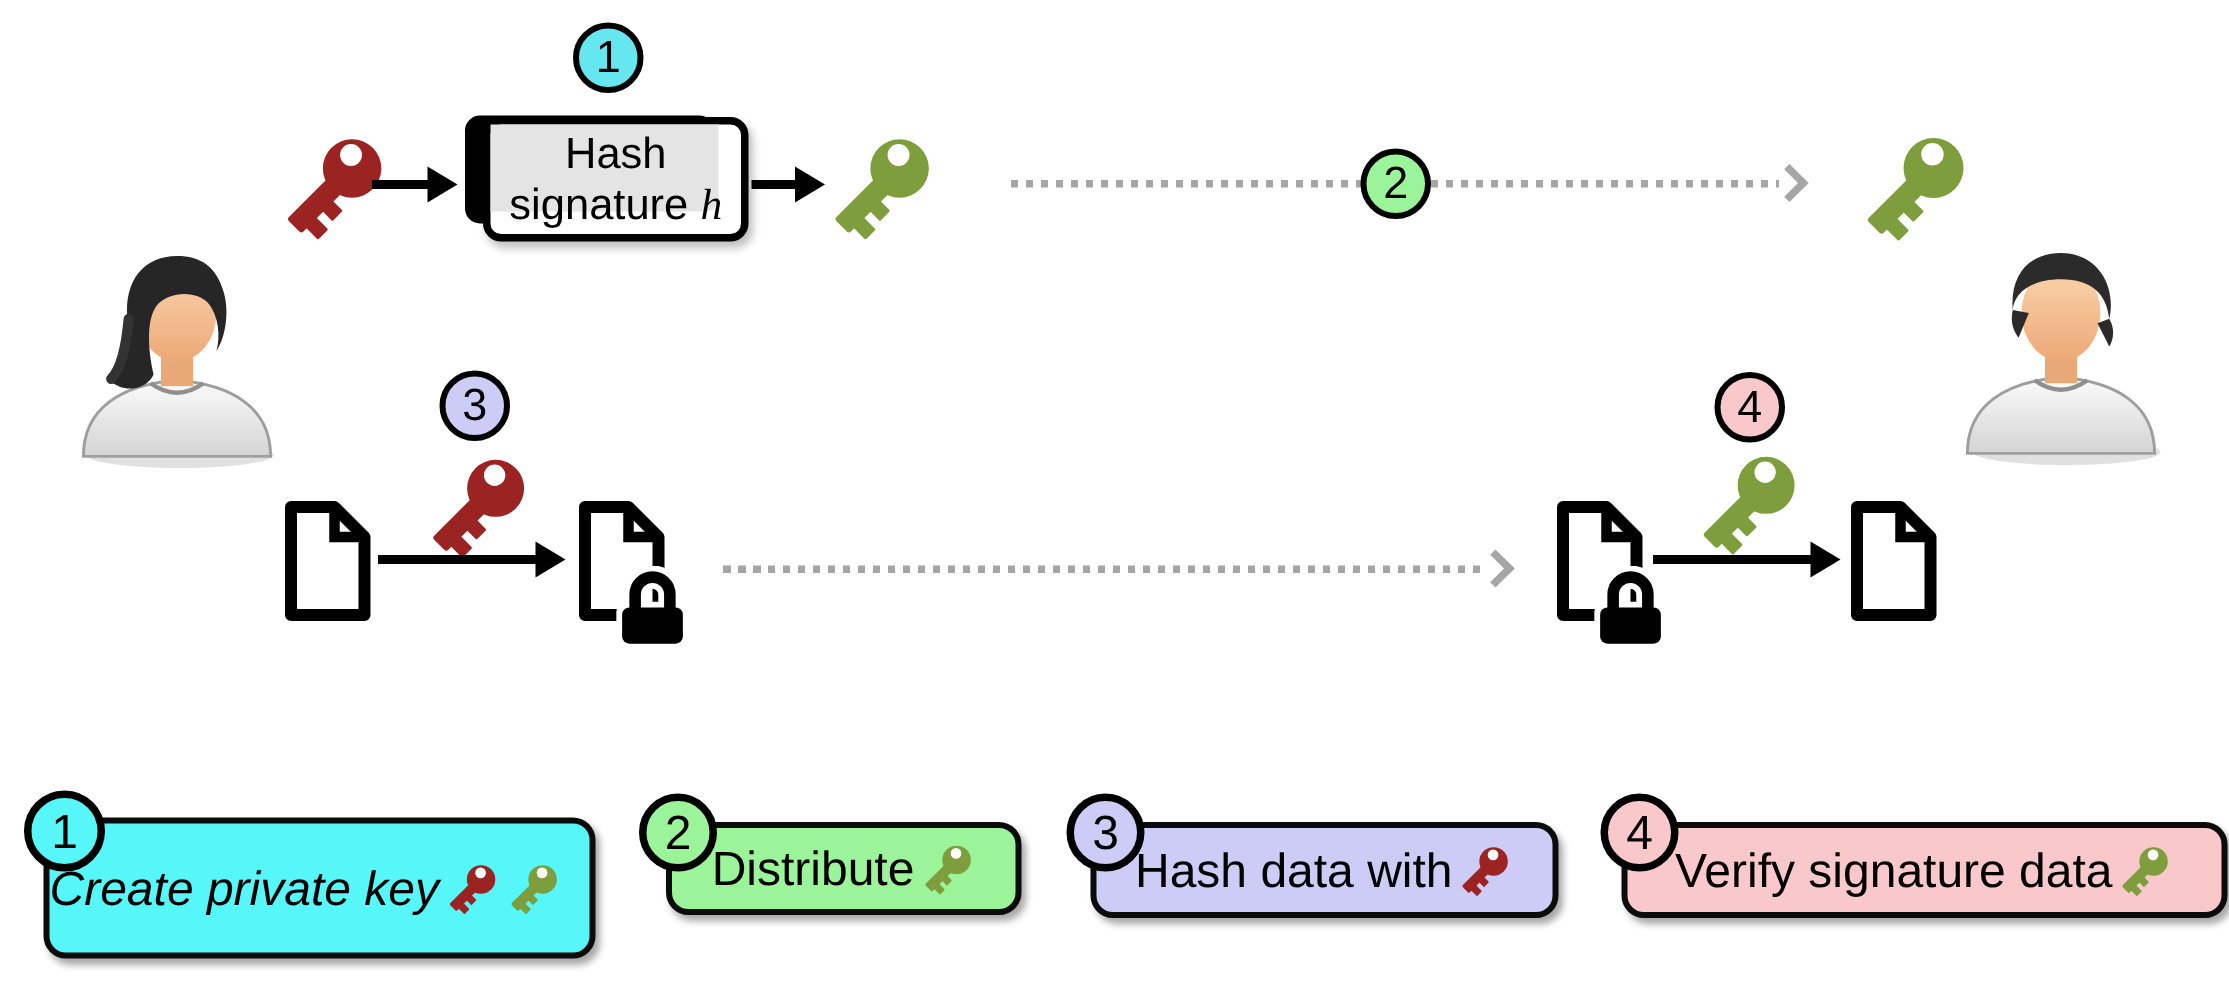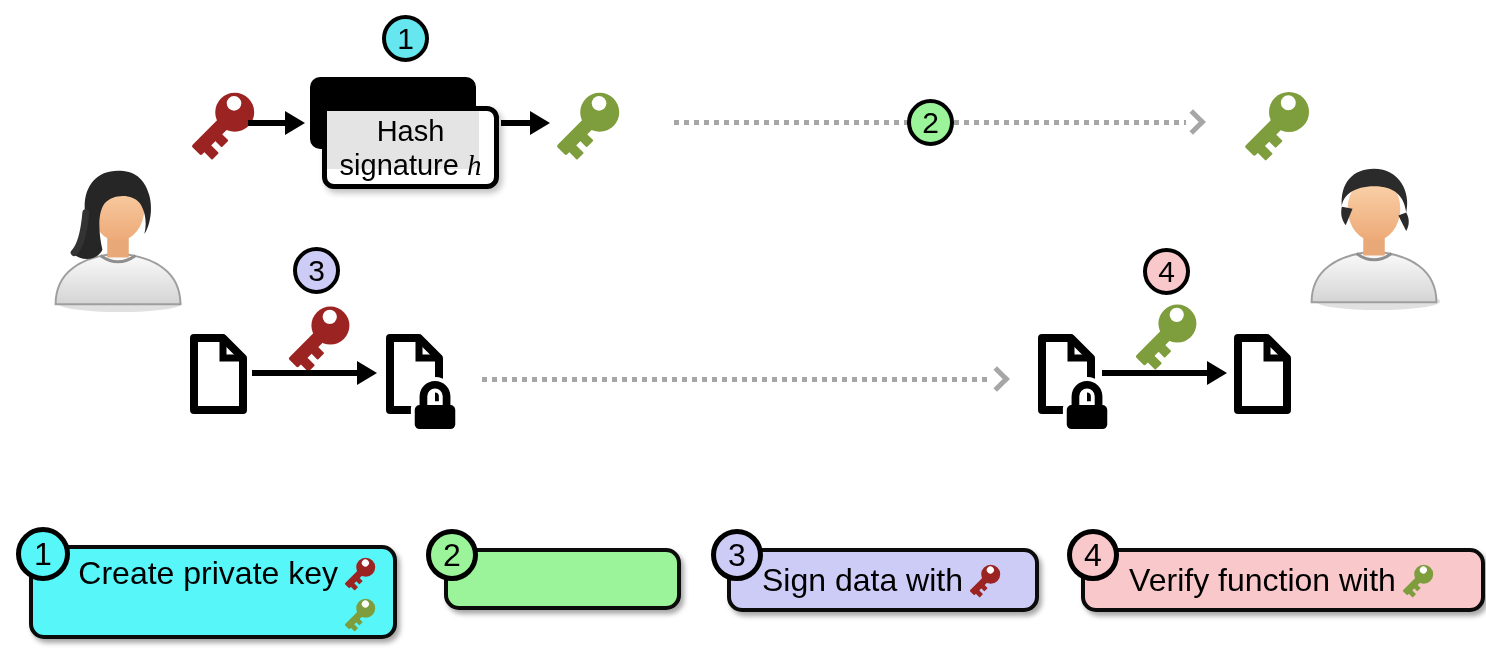--- a/index.html
+++ b/index.html
@@ -27,38 +27,38 @@
   .badge{
     position:absolute;box-sizing:border-box;border:4px solid #000;border-radius:50%;
     display:flex;align-items:center;justify-content:center;
     width:47px;height:47px;font-size:30px;line-height:1;background:#fff;z-index:5;
   }
   .badge.lg{width:54px;height:54px;border-width:5px;font-size:32px;}
 
   
   .hash-black{position:absolute;left:310px;top:77px;width:166px;height:72px;background:#000;border-radius:10px;}
   .hash-card{
-    position:absolute;left:322px;top:106px;width:177px;height:83px;box-sizing:border-box;
+    position:absolute;left:322px;top:78px;width:177px;height:83px;box-sizing:border-box;
     background:#fff;border:5px solid #000;border-radius:12px;
     box-shadow:3px 4px 6px rgba(0,0,0,0.25);
   }
   .hash-gray{position:absolute;left:0;top:0;width:152px;height:58px;background:#E4E4E4;border-radius:0 0 9px 0;}
   .hash-text{
     position:absolute;left:0;top:0;width:100%;height:100%;display:flex;flex-direction:column;
     align-items:center;justify-content:center;font-size:29px;line-height:34px;z-index:2;
   }
   .hash-text i{font-family:"Liberation Serif", serif;font-style:italic;}
 
   
   .legend-box{
     position:absolute;box-sizing:border-box;border:4px solid #0b0b0b;border-radius:15px;
     box-shadow:3px 4px 5px rgba(0,0,0,0.35);
     display:flex;align-items:center;justify-content:center;font-size:31px;
   }
-  .legend-box .lines{display:flex;flex-direction:column;align-items:flex-end;width:100%;padding-right:14px;box-sizing:border-box;}
+  .legend-box .lines{display:flex;width:100%;padding-right:14px;box-sizing:border-box;font-style:italic;}
   .lgd-line{display:flex;align-items:center;line-height:44px;font-size:32px;}
   .key-inline{width:38px;height:38px;margin-left:3px;flex:0 0 auto;vertical-align:-9px;}
   svg.key-inline{display:inline-block;}
 
   .doc-svg{position:absolute;width:64px;height:86px;}
   .lock-svg{position:absolute;width:54px;height:56px;z-index:3;}
   .key-svg{position:absolute;}
   .person-svg{position:absolute;width:156px;height:160px;}
 </style>
 </head>
@@ -211,35 +211,41 @@
       <div class="lgd-line">
         <svg class="key-inline" viewBox="0 0 80 80">
             <use href="#icon-key" fill="#7E9D3C"></use>
           </svg>
       </div>
     </div>
   </div>
 
   <div class="legend-box" style="left: 444px; top: 548px; width: 237px; height: 62px; background: rgb(155, 244, 154);">
     <div class="badge lg" style="left: -22px; top: -23px; width: 52px; height: 52px; background: rgb(155, 244, 154);">2</div>
+    <div class="lgd-line">
+      <span>Distribute</span>
+      <svg class="key-inline" viewBox="0 0 80 80">
+          <use href="#icon-key" fill="#7E9D3C"></use>
+        </svg>
+    </div>
   </div>
 
   <div class="legend-box" style="left: 727px; top: 548px; width: 312px; height: 64px; background: rgb(205, 204, 246);">
     <div class="badge lg" style="left: -20px; top: -23px; width: 52px; height: 52px; background: rgb(205, 204, 246);">3</div>
     <div class="lgd-line">
-      <span>Sign data with</span>
+      <span>Hash data with</span>
       <svg class="key-inline" viewBox="0 0 80 80">
           <use href="#icon-key" fill="#9B2423"></use>
         </svg>
     </div>
   </div>
 
   <div class="legend-box" style="left: 1081px; top: 548px; width: 404px; height: 64px; background: rgb(249, 200, 203);">
     <div class="badge lg" style="left: -18px; top: -23px; width: 52px; height: 52px; background: rgb(249, 200, 203);">4</div>
     <div class="lgd-line">
-      <span>Verify function with</span>
+      <span>Verify signature data</span>
       <svg class="key-inline" viewBox="0 0 80 80">
           <use href="#icon-key" fill="#7E9D3C"></use>
         </svg>
     </div>
   </div>
 
 </div>
 
 </body></html>

